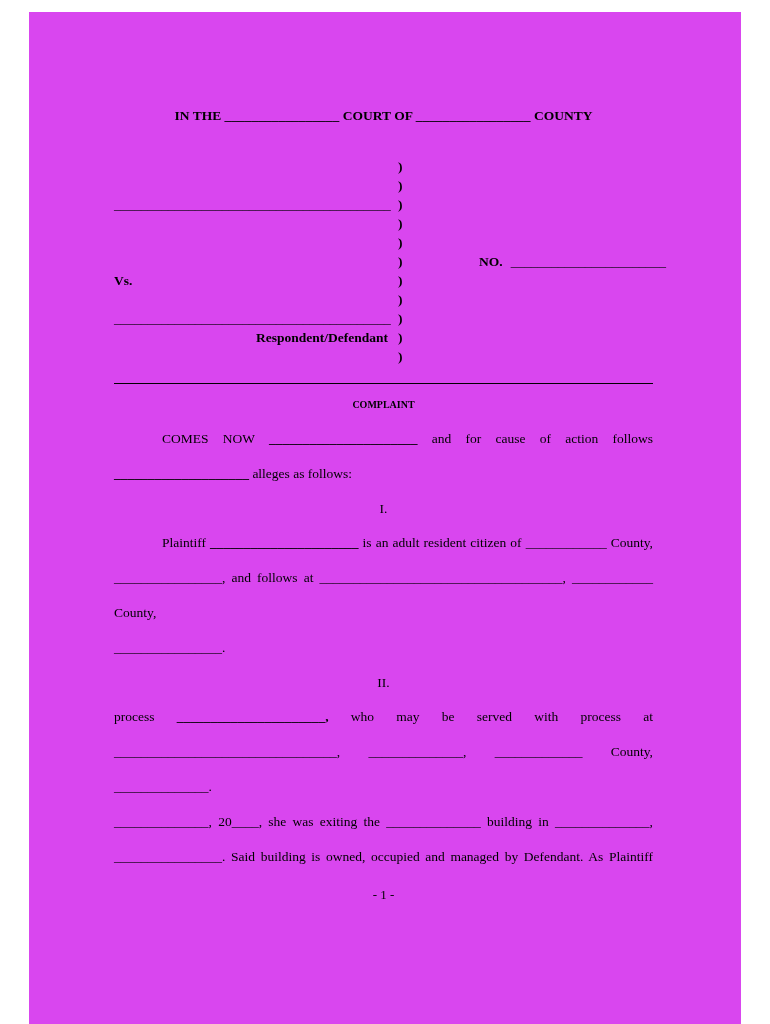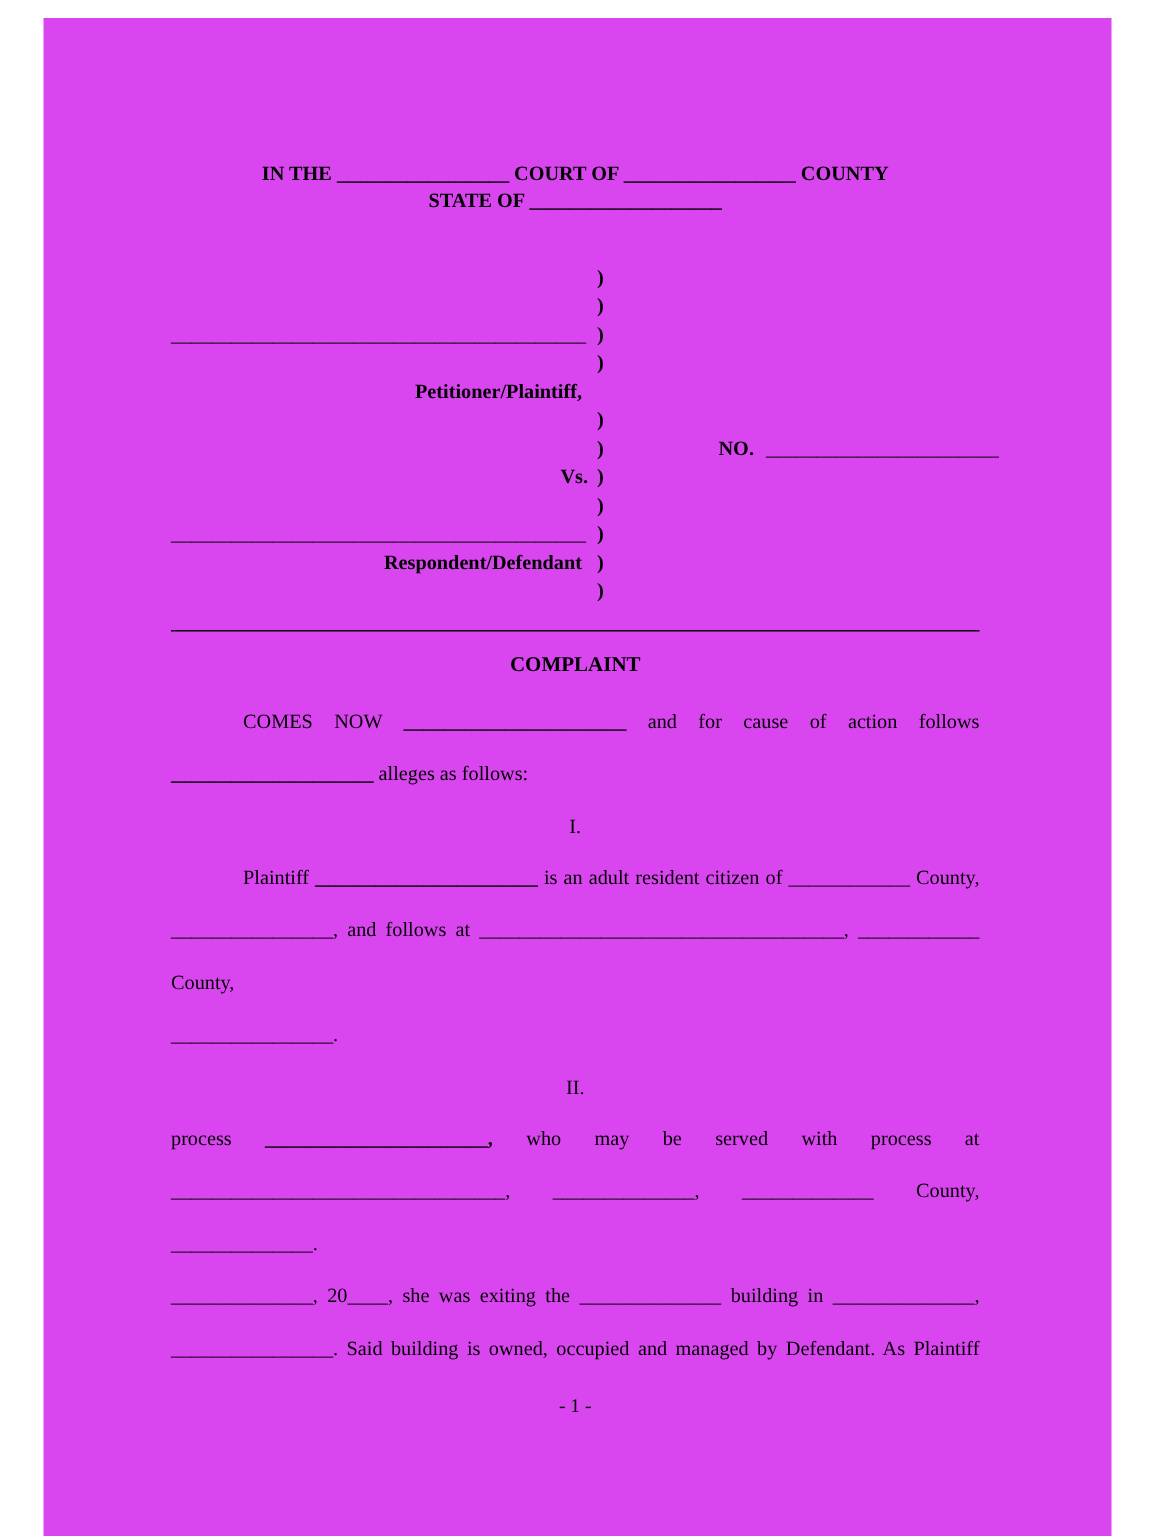--- a/index.html
+++ b/index.html
@@ -12,44 +12,43 @@
     color: #000000;
     font-family: "Liberation Serif", serif;
     padding: 95px 88px 0 85px;
     position: relative;
   }
   .header { text-align: center; font-weight: bold; font-size: 13.5px; line-height: 18px; }
   .caption { margin-top: 32px; font-size: 13.5px; }
   .cap-row { display: flex; height: 19px; line-height: 19px; }
   .cap-left { width: 278px; flex: none; white-space: nowrap; overflow: visible; }
   .cap-left.r { text-align: right; padding-right: 4px; }
-  .cap-left.c { text-align: right; }
+  .cap-left.c { text-align: left; }
   .cap-paren { width: 26px; flex: none; padding-left: 6px; font-weight: bold; }
   .cap-right { flex: 1; padding-left: 61px; white-space: nowrap; }
   .bold { font-weight: bold; }
   .no-blank { margin-left: 8px; font-style: italic; }
   .rule { border-top: 1.4px solid #000; margin-top: 17px; }
-  .title { text-align: center; font-weight: bold; font-size: 14px; margin-top: 15px; }
+  .title { text-align: center; font-weight: bold; font-size: 10px; margin-top: 15px; }
   .body-text { margin-top: 12px; font-size: 13.5px; }
   .line { line-height: 34.8px; }
   .jall { text-align: justify; text-align-last: justify; }
   .jlast { text-align: justify; text-align-last: left; }
   .indent { text-indent: 48px; }
   .center { text-align: center; text-align-last: center; }
   .bb { font-weight: bold; }
   .footer { text-align: center; font-size: 13px; margin-top: 13px; }
 </style>
 </head>
 <body>
 
 <div class="page">
 
   <div class="header">
     <div><span>IN THE </span><span>_________________</span><span> COURT OF </span><span>_________________</span><span> COUNTY</span></div>
-    <div><span>STATE OF </span><span>___________________</span></div>
   </div>
 
   <div class="caption">
     <div class="cap-row">
       <div class="cap-left"></div>
       <div class="cap-paren">)</div>
       <div class="cap-right"></div>
     </div>
     <div class="cap-row">
       <div class="cap-left"></div>
@@ -57,25 +56,20 @@
       <div class="cap-right"></div>
     </div>
     <div class="cap-row">
       <div class="cap-left">_________________________________________</div>
       <div class="cap-paren">)</div>
       <div class="cap-right"></div>
     </div>
     <div class="cap-row">
       <div class="cap-left"></div>
       <div class="cap-paren">)</div>
-      <div class="cap-right"></div>
-    </div>
-    <div class="cap-row">
-      <div class="cap-left r bold">Petitioner/Plaintiff,</div>
-      <div class="cap-paren"></div>
       <div class="cap-right"></div>
     </div>
     <div class="cap-row">
       <div class="cap-left"></div>
       <div class="cap-paren">)</div>
       <div class="cap-right"></div>
     </div>
     <div class="cap-row">
       <div class="cap-left"></div>
       <div class="cap-paren">)</div>

